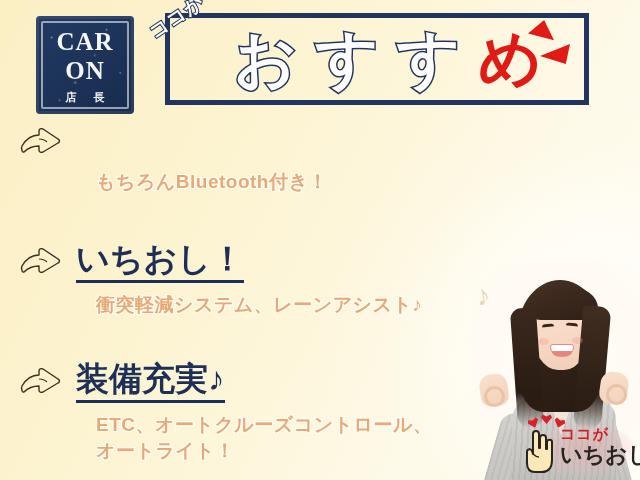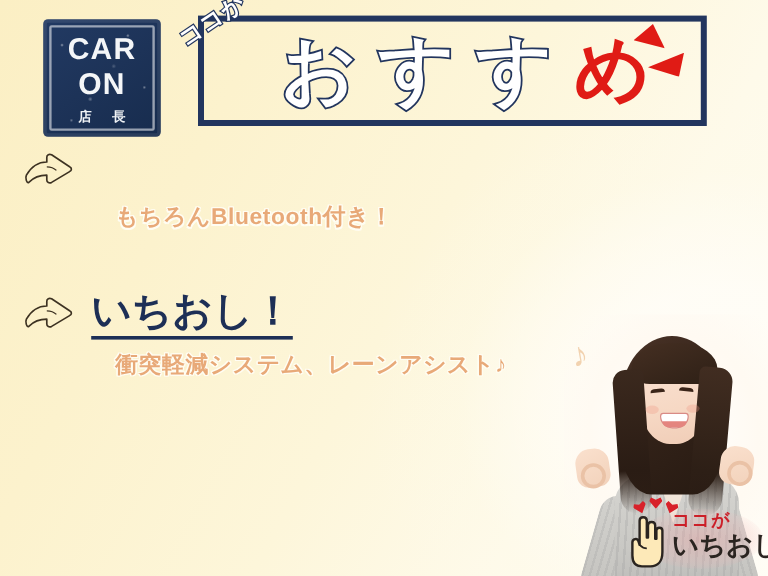--- a/index.html
+++ b/index.html
@@ -191,20 +191,21 @@
       radial-gradient(1.5px 1.5px at 24% 86%, rgba(255,255,255,0.35), transparent),
       radial-gradient(2px 2px at 60% 40%, rgba(255,255,255,0.22), transparent);
   }
   .logo-car, .logo-on {
     position: relative;
     color: #f4f6f8;
     font-weight: bold;
     font-size: 25px;
     letter-spacing: 1px;
     line-height: 1;
+    font-family: Liberation Serif, serif;
   }
   .logo-car { margin-top: 4px; }
   .logo-on { margin-top: 4px; }
   .logo-jp {
     position: relative;
     margin-top: 7px;
     color: #f0f3f6;
     font-size: 11px;
     font-weight: bold;
     letter-spacing: 7px;
@@ -464,20 +465,35 @@
           <path d="M21 13 C24 13 27 14 29 16" fill="none" stroke="#3d3222" stroke-width="1.1"></path>
         </svg>
       </span>
       <span class="feat-title">いちおし！</span>
     </div>
     <div class="feat-sub">
       <span class="ln">衝突軽減システム、レーンアシスト♪</span>
     </div>
   </div>
 
+  <div class="feature f3">
+    <div class="feat-head">
+      <span class="hand-icon">
+        <svg viewBox="0 0 46 34" width="46" height="34">
+          <path d="M4 20 C8 13 14 9 21 9 L21 5 C21 3 23 2 25 3 L40 13 C42 14 42 16 40 17 L25 26 C23 27 21 26 21 24 L21 20 C15 20 10 22 6 26 C4 27 3 22 4 20 Z" fill="none" stroke="#3d3222" stroke-width="1.4" stroke-linejoin="round"></path>
+          <path d="M21 13 C24 13 27 14 29 16" fill="none" stroke="#3d3222" stroke-width="1.1"></path>
+        </svg>
+      </span>
+      <span class="feat-title">装備充実♪</span>
+    </div>
+    <div class="feat-sub">
+      <span class="ln">ETC、オートクルーズコントロール、</span>
+      <span class="ln">オートライト！</span>
+    </div>
+  </div>
 
   <div class="badge">
     <div class="badge-blob"></div>
     <div class="badge-hearts">
       <span class="heart h1"></span>
       <span class="heart h2"></span>
       <span class="heart h3"></span>
     </div>
     <div class="badge-hand">
       <svg viewBox="0 0 34 48" width="34" height="48">

